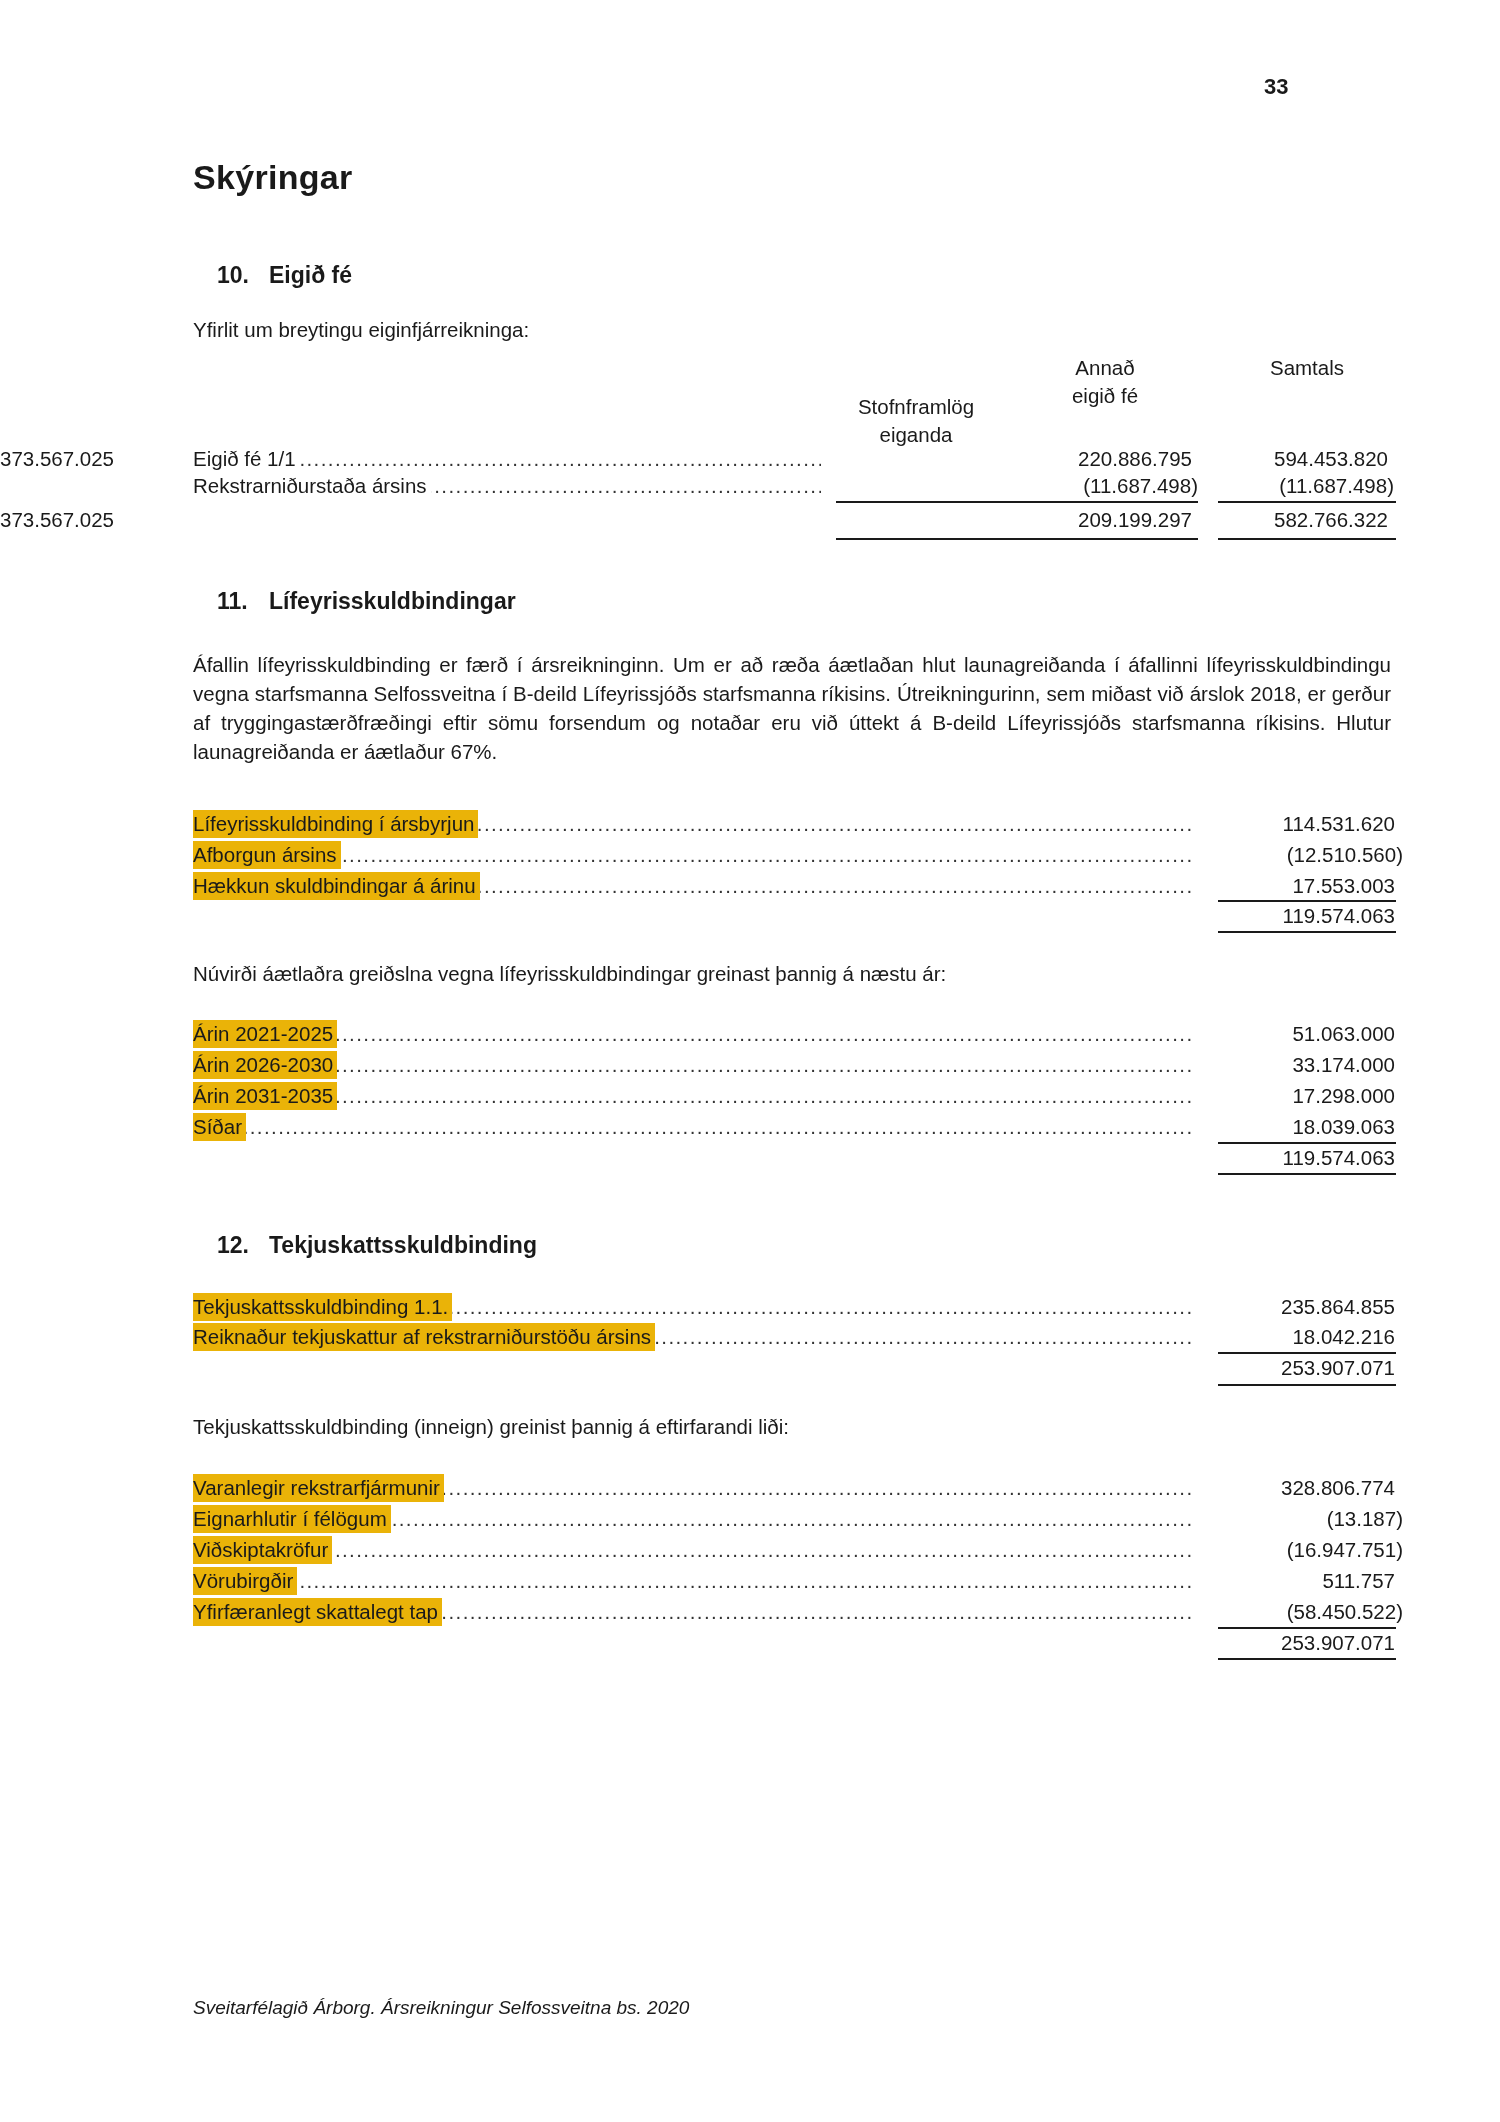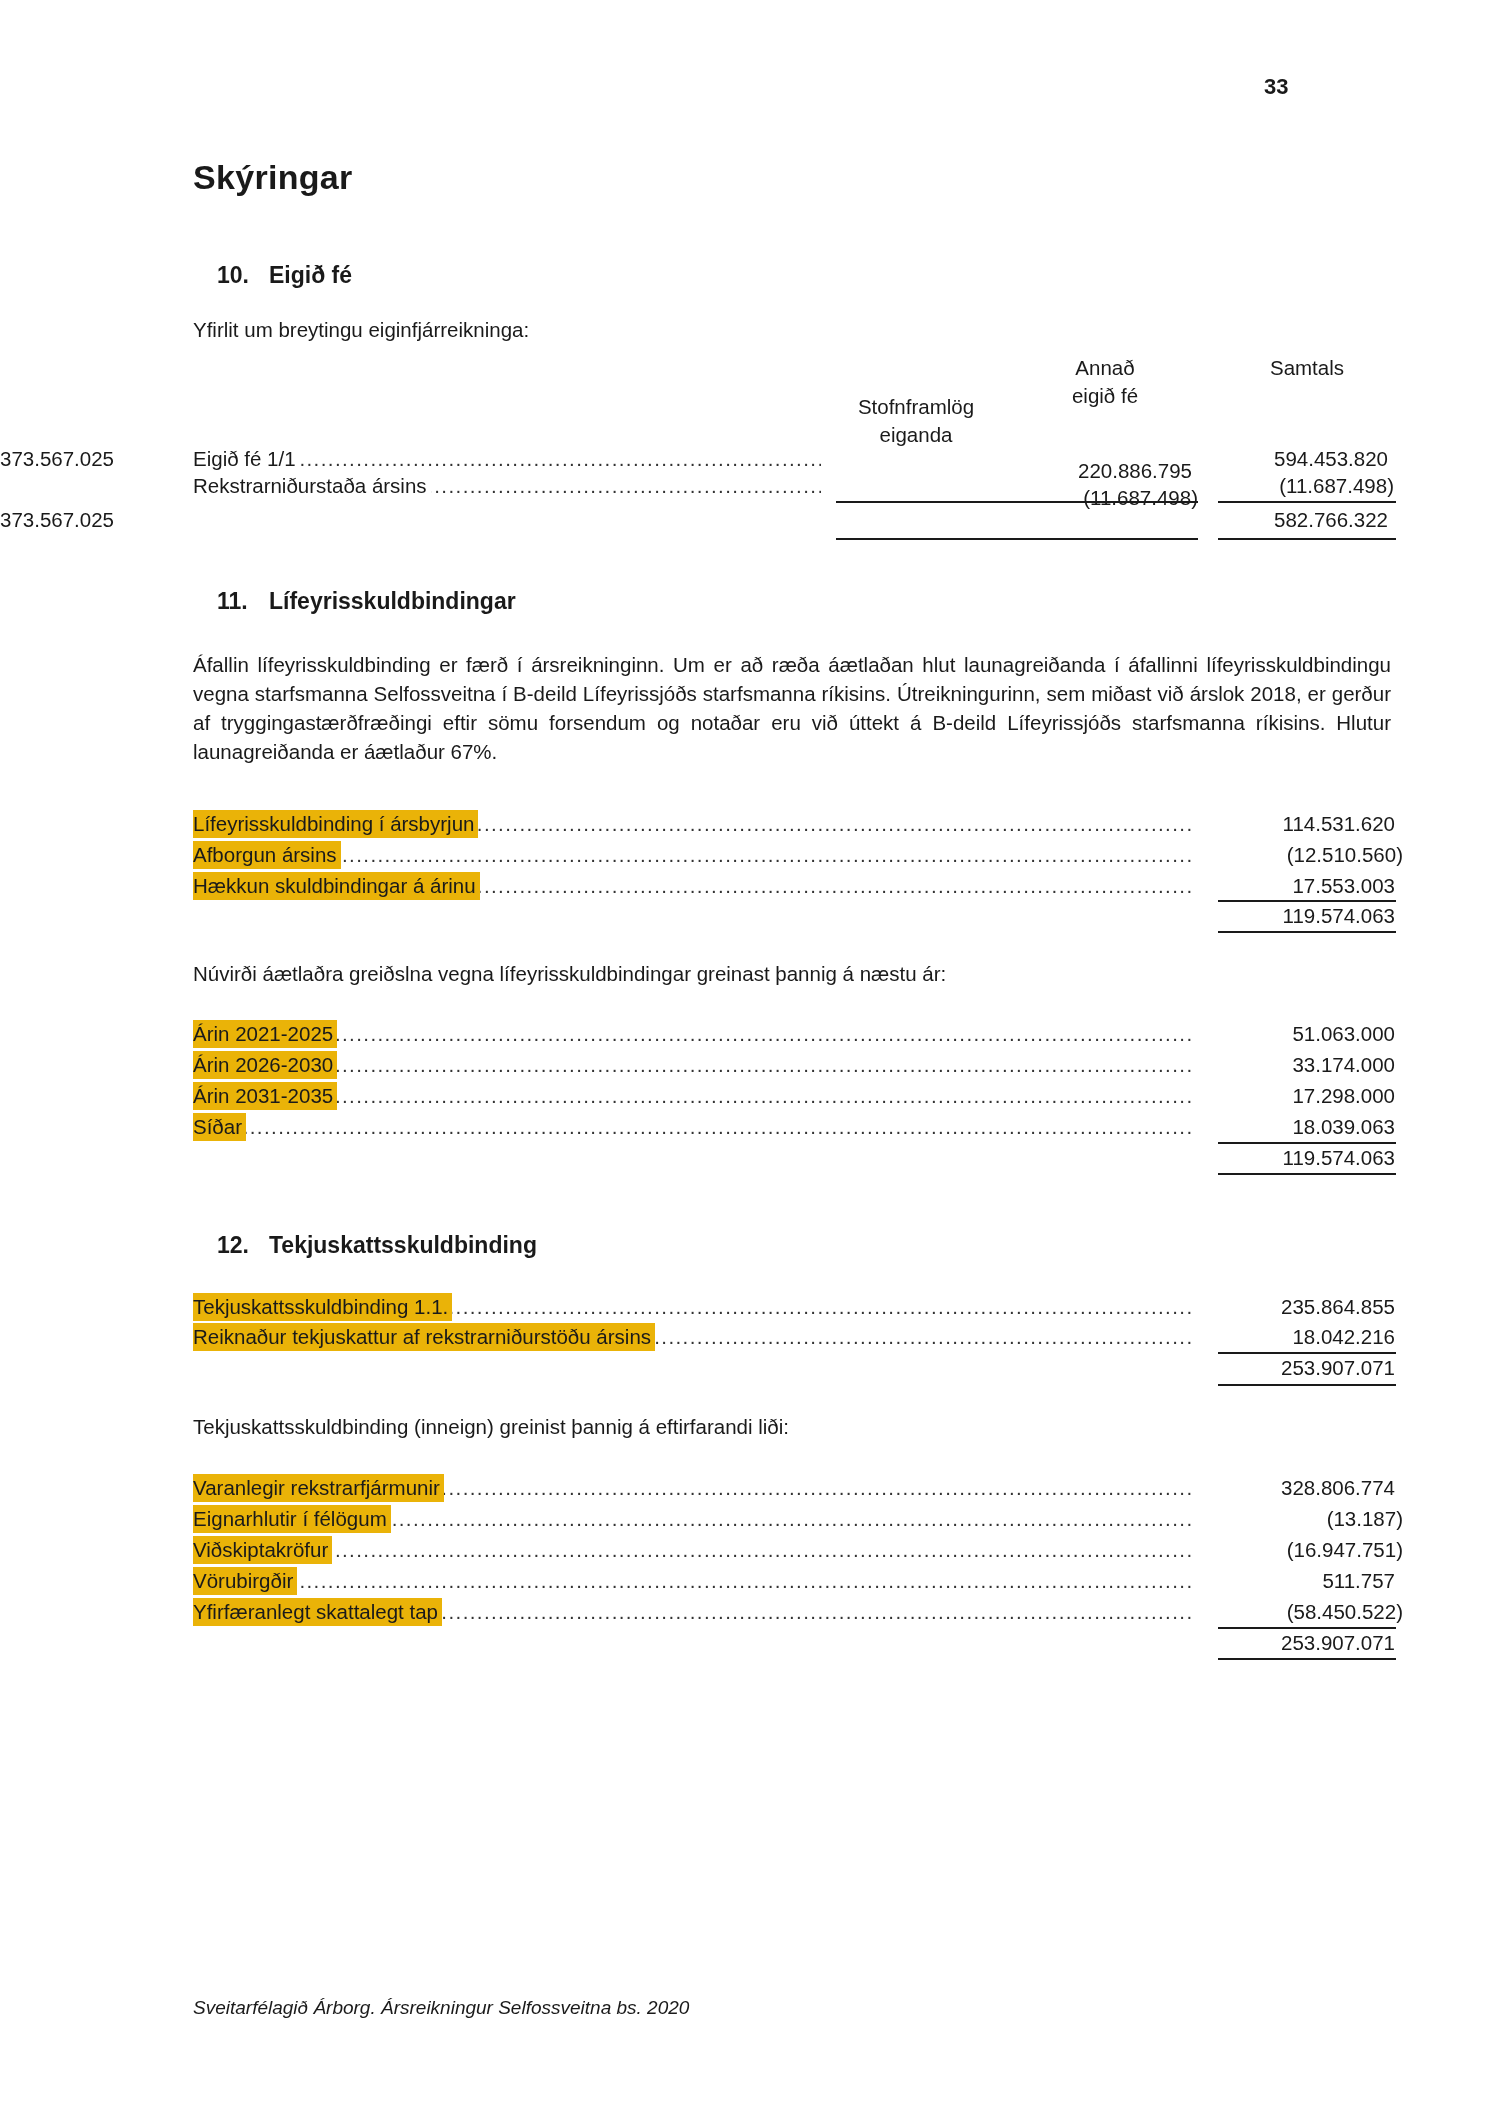--- a/index.html
+++ b/index.html
@@ -16,21 +16,21 @@
   .row .lbl { position:absolute; left:0; top:0; background:#eab308; padding-right:4px; z-index:2; }
   .row .dots { position:absolute; left:0; top:0; width:1000px; overflow:hidden; z-index:1; letter-spacing:1.4px; color:#333; }
   .row .amt { position:absolute; right:0; top:0; text-align:right; }
   .amt-paren { margin-right:-8px; }
   .para { left:193px; top:650px; width:1198px; font-size:20.5px; line-height:29px; text-align:justify; white-space:normal; }
   .rule { position:absolute; height:0; border-top:2px solid #1a1a1a; }
   .eq-row { position:absolute; height:28px; font-size:20.5px; line-height:28px; }
   .eq-row .lbl { position:absolute; left:193px; background:#fff; padding-right:4px; z-index:2; }
   .eq-row .dots { position:absolute; left:193px; width:628px; overflow:hidden; z-index:1; letter-spacing:1.4px; color:#333; }
   .eq-row .c1 { position:absolute; left:0; width:996px; text-align:left; }
-  .eq-row .c2 { position:absolute; left:0; width:1192px; text-align:right;margin-top:12px; }
+  .eq-row .c2 { position:absolute; left:0; width:1192px; text-align:right; }
   .eq-row .c3 { position:absolute; left:0; width:1388px; text-align:right; }
   .footer { left:193px; top:1997px; font-size:19px; font-style:italic; }
 </style>
 </head>
 <body>
 
 <div class="abs pagenum">33</div>
 <div class="abs title">Skýringar</div>
 
 <div class="abs sec" style="top:262px;">
@@ -61,20 +61,21 @@
   <span class="dots">......................................................................................................</span>
   <span class="lbl">Rekstrarniðurstaða ársins</span>
   <span class="c1"></span>
   <span class="c2" style="width:1198px;">(11.687.498)</span>
   <span class="c3" style="width:1394px;">(11.687.498)</span>
 </div>
 <div class="rule" style="left:836px; width:362px; top:501px;"></div>
 <div class="rule" style="left:1218px; width:178px; top:501px;"></div>
 <div class="eq-row" style="top:506px; left:0; width:1500px;">
   <span class="c1">373.567.025</span>
+  <span class="c2">209.199.297</span>
   <span class="c3">582.766.322</span>
 </div>
 <div class="rule" style="left:836px; width:362px; top:538px;"></div>
 <div class="rule" style="left:1218px; width:178px; top:538px;"></div>
 
 <div class="abs sec" style="top:588px;">
   <span class="num">11.</span><span>Lífeyrisskuldbindingar</span>
 </div>
 <div class="abs para">Áfallin lífeyrisskuldbinding er færð í ársreikninginn.  Um er að ræða áætlaðan hlut launagreiðanda í áfallinni lífeyrisskuldbindingu vegna starfsmanna Selfossveitna í B-deild Lífeyrissjóðs starfsmanna ríkisins.  Útreikningurinn, sem miðast við árslok 2018, er gerður af tryggingastærðfræðingi eftir sömu forsendum og notaðar eru við úttekt á B-deild Lífeyrissjóðs starfsmanna ríkisins.  Hlutur launagreiðanda er áætlaður 67%.</div>
 

